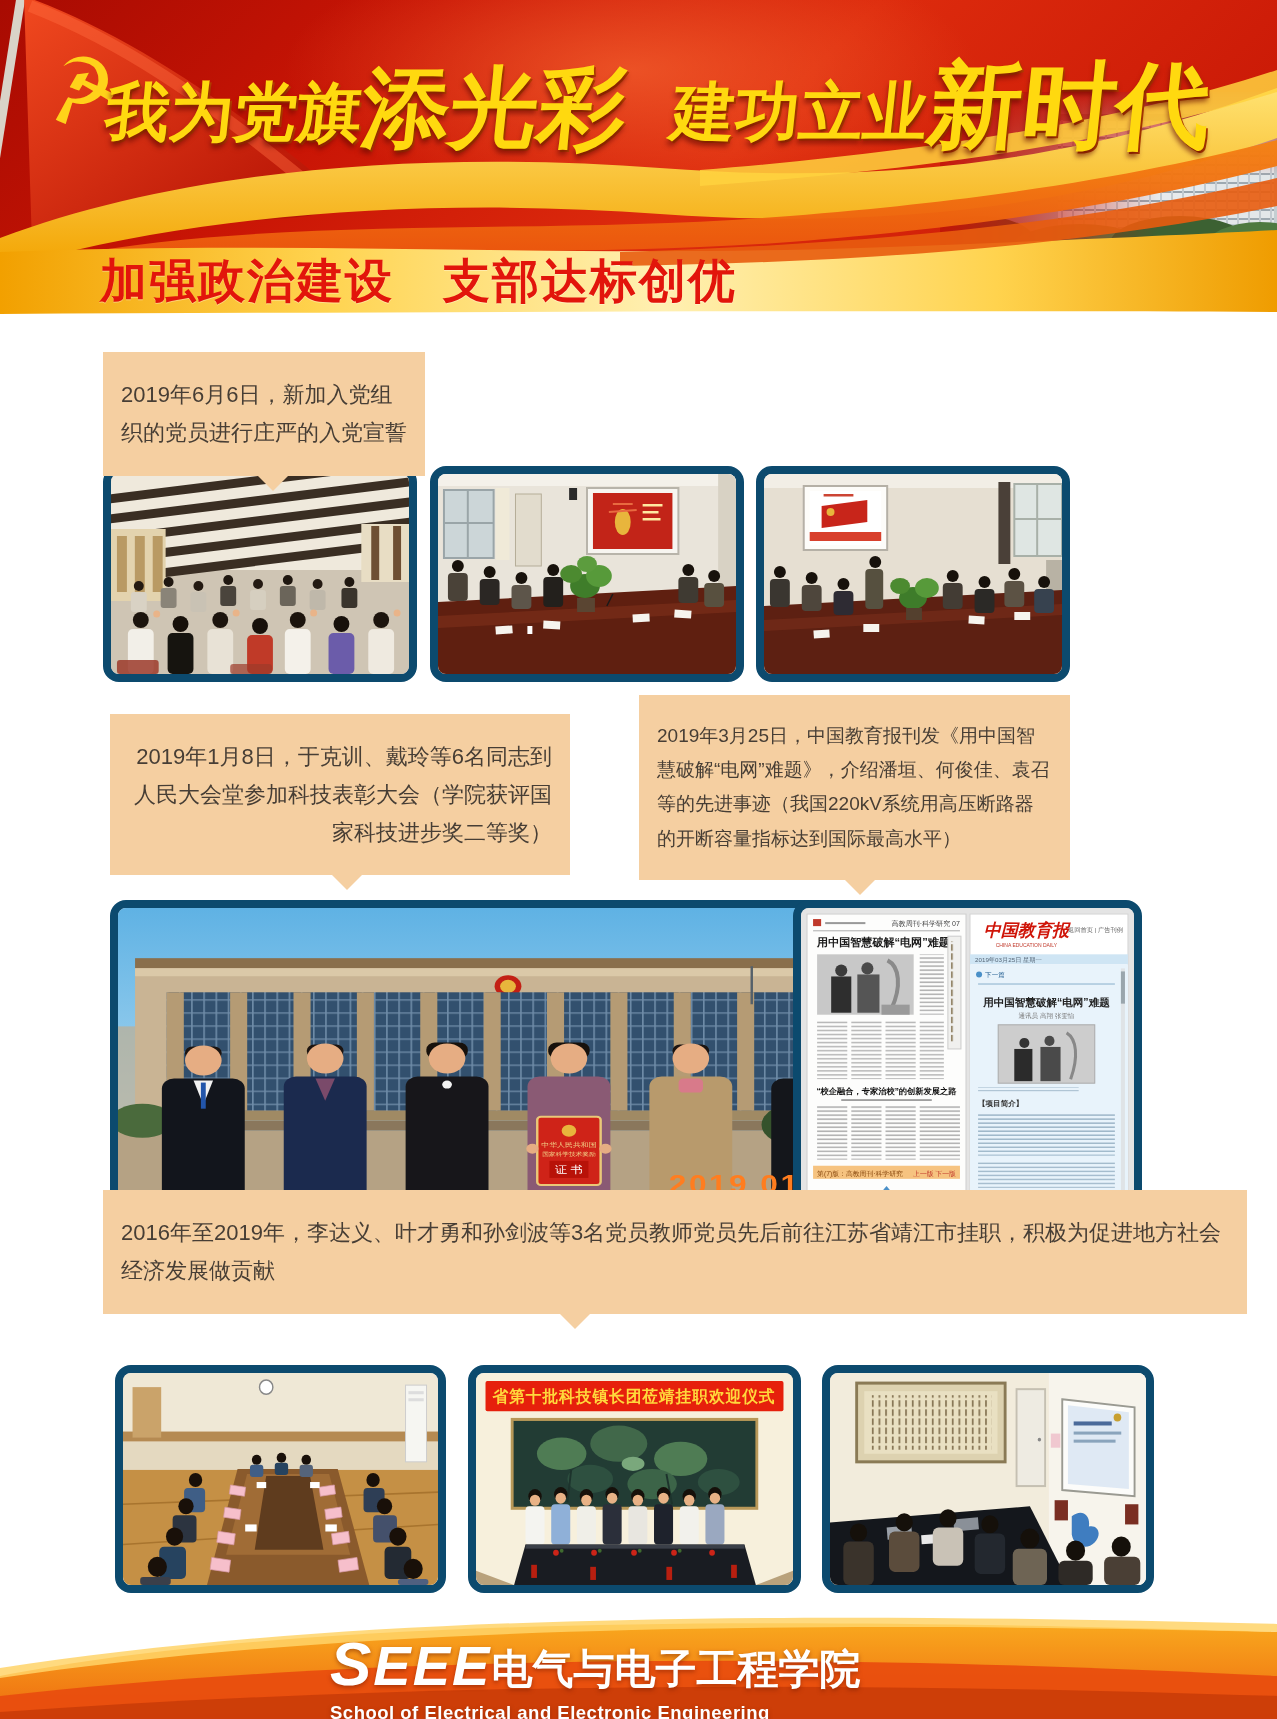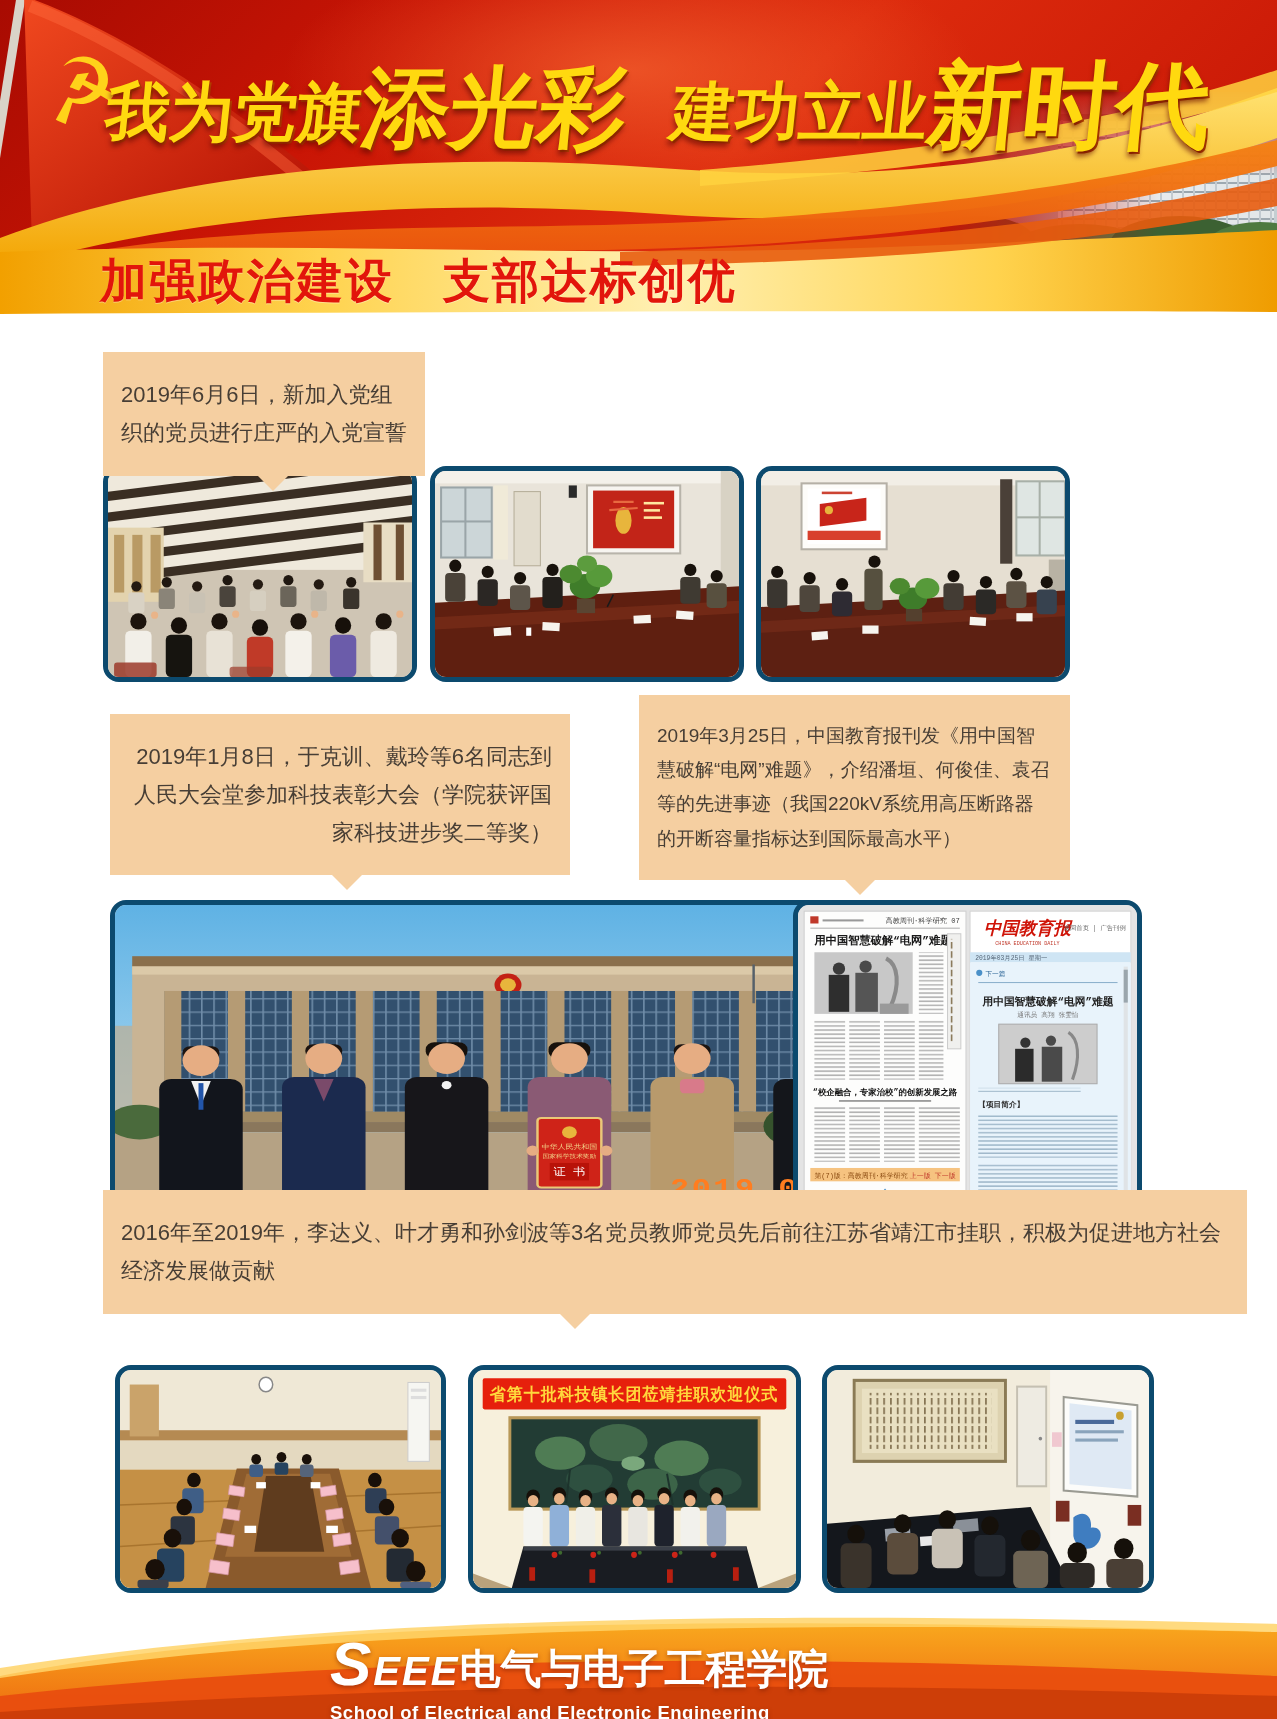--- a/index.html
+++ b/index.html
@@ -23,28 +23,28 @@
   .gap-l{margin-left:46px;}
   .subtitle{position:absolute;left:100px;top:250px;z-index:6;font-size:47px;font-weight:900;
           color:#e2150b;letter-spacing:2px;text-shadow:0 1px 0 rgba(255,255,255,.35);}
   
   .caption{position:absolute;box-sizing:border-box;background:#f5cfa1;color:#473e35;
           font-size:22px;line-height:1.72;padding:24px 18px;z-index:3;}
   .caption .tail{position:absolute;bottom:-15px;width:0;height:0;
           border-left:16px solid transparent;border-right:16px solid transparent;
           border-top:16px solid #f5cfa1;}
   
-  .photo{position:absolute;box-sizing:border-box;border:5px solid #0c4a6e;border-radius:16px;
-          overflow:hidden;background:#ddd;z-index:2;font-family:Liberation Mono, monospace;}
+  .photo{position:absolute;box-sizing:border-box;border:8px solid #0c4a6e;border-radius:16px;
+          overflow:hidden;background:#ddd;z-index:2;}
   .photo svg{display:block;width:100%;height:100%;}
   
   .footer-wave{position:absolute;left:0;top:1592px;width:1277px;height:127px;}
   .footer-logo{position:absolute;left:330px;top:1628px;z-index:4;color:#fff;
           text-shadow:0 2px 4px rgba(110,25,0,.5);white-space:nowrap;}
-  .seee{display:inline-block;font-style:italic;font-weight:900;font-size:40px;
+  .seee{display:inline-block;font-style:italic;font-weight:900;font-size:56px;
           letter-spacing:2px;vertical-align:bottom;}
   .seee::first-letter{font-size:62px;}
   .logo-cn{display:inline-block;font-weight:900;font-size:41px;vertical-align:bottom;
           padding-bottom:2px;}
   .logo-en{font-weight:bold;font-size:18.5px;letter-spacing:.5px;margin-top:3px;}
 </style>
 </head>
 <body>
 
 <svg width="0" height="0" style="position:absolute" aria-hidden="true">

